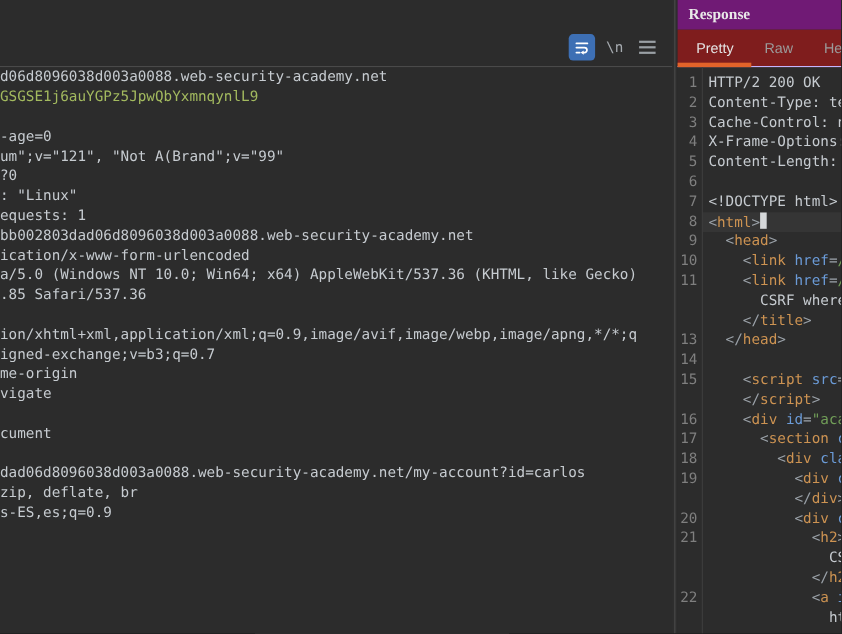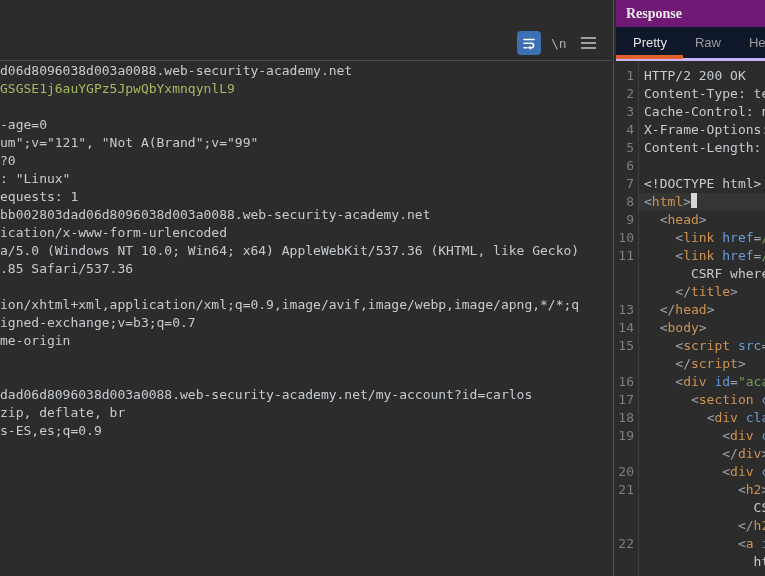--- a/index.html
+++ b/index.html
@@ -17,21 +17,21 @@
   .burger span { display:block; height:2px; background:#9aa0a5; margin-bottom:3px; }
   .left-code { position:absolute; left:0; top:61px; width:612px; height:515px; overflow:hidden; padding-top:1px; }
   .cline { height:18px; line-height:18px; white-space:pre; overflow:hidden; }
   .cline.hl { background:#3e4245; }
   
   .divider { position:absolute; left:611px; top:0; width:5px; height:576px; background:#2e2e2e; cursor:col-resize; }
   .divider::after { content:""; position:absolute; left:2px; top:0; width:1px; height:100%; background:#4c4c4c; }
   
   .right-panel { position:absolute; left:616px; top:0; width:149px; height:576px; background:#2c2c2c; }
   .resp-header { height:27px; background:#701a75; color:#e9e9e9; font-family:Liberation Serif, serif; font-weight:bold; font-size:14px; line-height:28px; padding-left:10px; }
-  .tabs { position:relative; height:34px; background:#0f172a; border-bottom:3px solid #c4b5fd; box-sizing:border-box; display:flex; align-items:center; padding-left:17px; font-family:"Liberation Sans",sans-serif; font-size:13px; }
+  .tabs { position:relative; height:34px; background:#7f1d1d; border-bottom:1px solid #c4b5fd; box-sizing:border-box; display:flex; align-items:center; padding-left:17px; font-family:"Liberation Sans",sans-serif; font-size:13px; }
   .tab { color:#9b9b9b; margin-right:28px; cursor:pointer; white-space:nowrap; }
   .tab.active { color:#e4e4e4; }
   .tab-underline { position:absolute; left:0; bottom:-1px; width:67px; height:4px; background:#e2632a; }
   .resp-code { position:absolute; left:0; top:61px; width:149px; height:515px; overflow:hidden; padding-top:6px; }
   .gutter-sep { position:absolute; left:22px; top:0; bottom:0; width:1px; background:#3e3e3e; }
   .rrow { display:flex; height:18px; line-height:18px; }
   .rnum { flex:none; width:18px; text-align:right; padding-right:4px; color:#7f7f7f; }
   .rcode { flex:1; white-space:pre; overflow:hidden; padding-left:5px; margin-left:1px; }
   .rrow.cur .rcode { background:#353535; }
   
@@ -75,21 +75,23 @@
         <div class="cline"><span class="fg">: "Linux"</span></div>
         <div class="cline"><span class="fg">equests: 1</span></div>
         <div class="cline"><span class="fg">bb002803dad06d8096038d003a0088.web-security-academy.net</span></div>
         <div class="cline"><span class="fg">ication/x-www-form-urlencoded</span></div>
         <div class="cline"><span class="fg">a/5.0 (Windows NT 10.0; Win64; x64) AppleWebKit/537.36 (KHTML, like Gecko)</span></div>
         <div class="cline"><span class="fg">.85 Safari/537.36</span></div>
         <div class="cline"></div>
         <div class="cline"><span class="fg">ion/xhtml+xml,application/xml;q=0.9,image/avif,image/webp,image/apng,*/*;q</span></div>
         <div class="cline"><span class="fg">igned-exchange;v=b3;q=0.7</span></div>
         <div class="cline"><span class="fg">me-origin</span></div>
-        <div class="cline"></div>
+        <div class="cline"><span class="fg">vigate</span></div>
+        <div class="cline"></div>
+        <div class="cline"><span class="fg">cument</span></div>
         <div class="cline"></div>
         <div class="cline"><span class="fg">dad06d8096038d003a0088.web-security-academy.net/my-account?id=carlos</span></div>
         <div class="cline"><span class="fg">zip, deflate, br</span></div>
         <div class="cline"><span class="fg">s-ES,es;q=0.9</span></div>
         <div class="cline"></div>
         <div class="cline"></div>
       </div>
   </div>
 
   <div class="divider"></div>
@@ -157,21 +159,20 @@
         <div class="rrow">
           <div class="rnum"></div>
           <div class="rcode"><span class="fg">    </span><span class="p">&lt;/</span><span class="tag">title</span><span class="p">&gt;</span></div>
         </div>
         <div class="rrow">
           <div class="rnum">13</div>
           <div class="rcode"><span class="fg">  </span><span class="p">&lt;/</span><span class="tag">head</span><span class="p">&gt;</span></div>
         </div>
         <div class="rrow">
           <div class="rnum">14</div>
-          <div class="rcode"><span class="fg">  </span><span class="p">&lt;</span><span class="tag">body</span><span class="p">&gt;</span></div>
         </div>
         <div class="rrow">
           <div class="rnum">15</div>
           <div class="rcode"><span class="fg">    </span><span class="p">&lt;</span><span class="tag">script</span><span class="fg"> </span><span class="blue">src</span><span class="p">=</span></div>
         </div>
         <div class="rrow">
           <div class="rnum"></div>
           <div class="rcode"><span class="fg">    </span><span class="p">&lt;/</span><span class="tag">script</span><span class="p">&gt;</span></div>
         </div>
         <div class="rrow">

